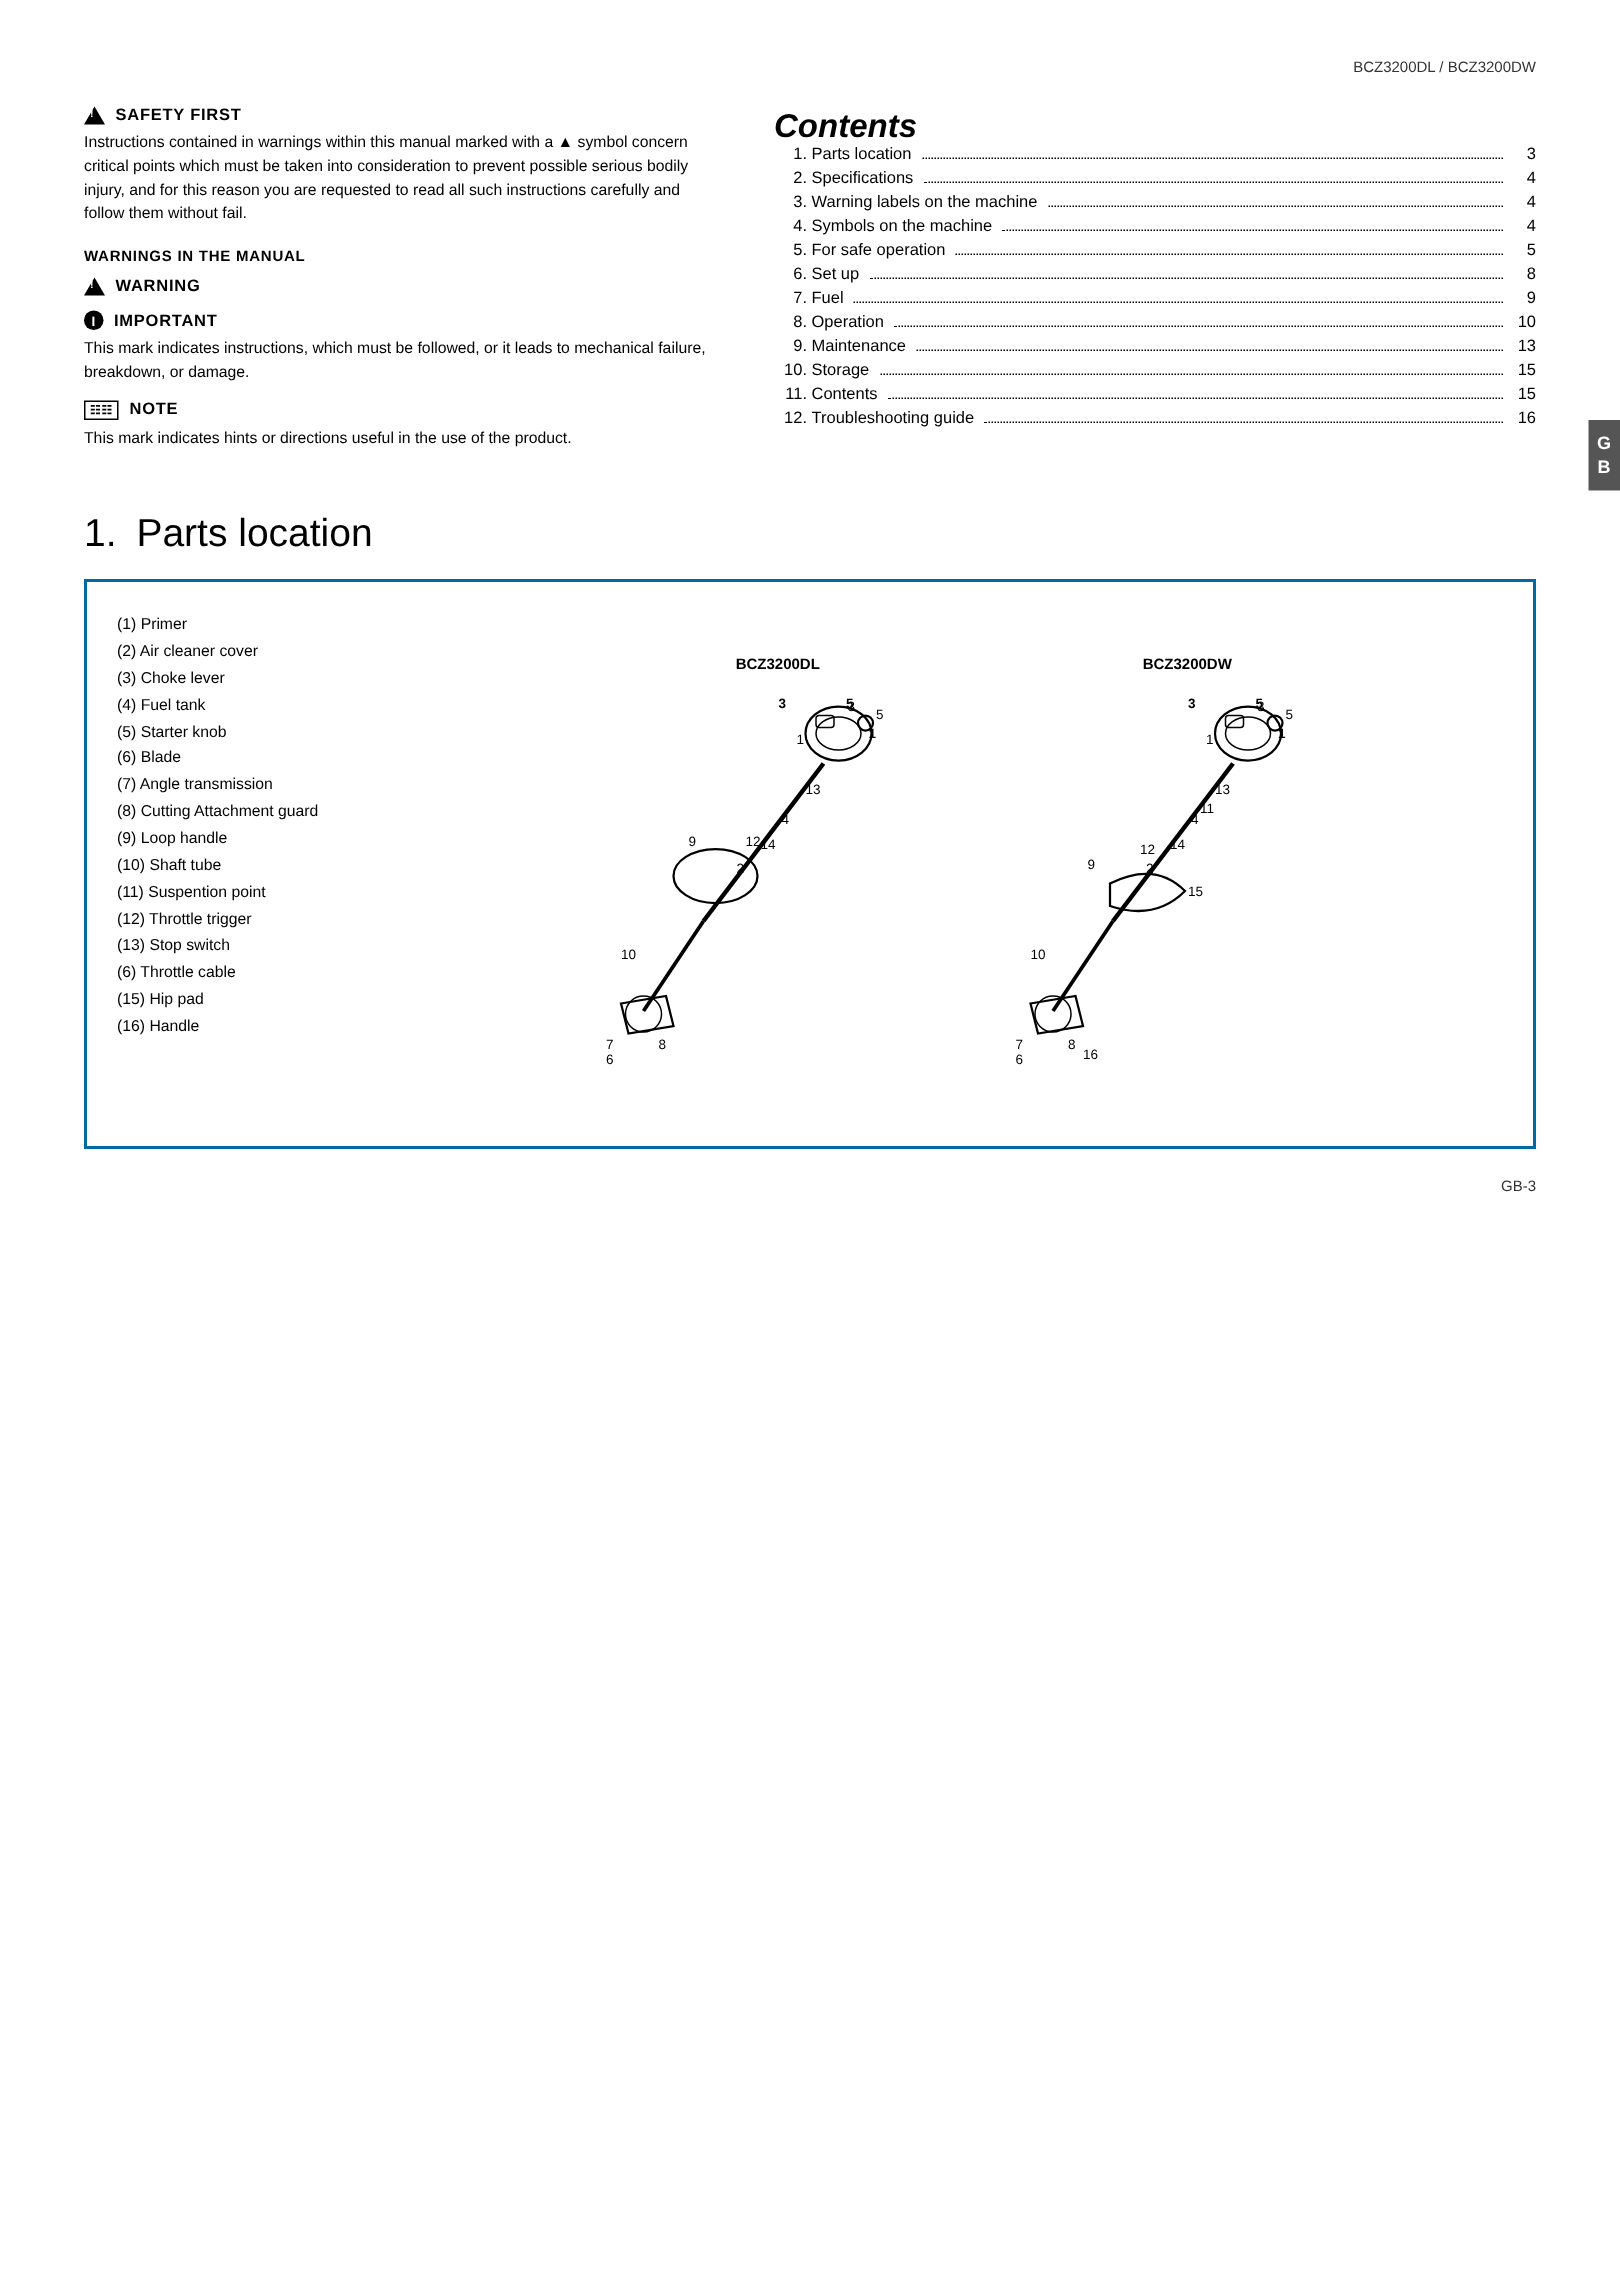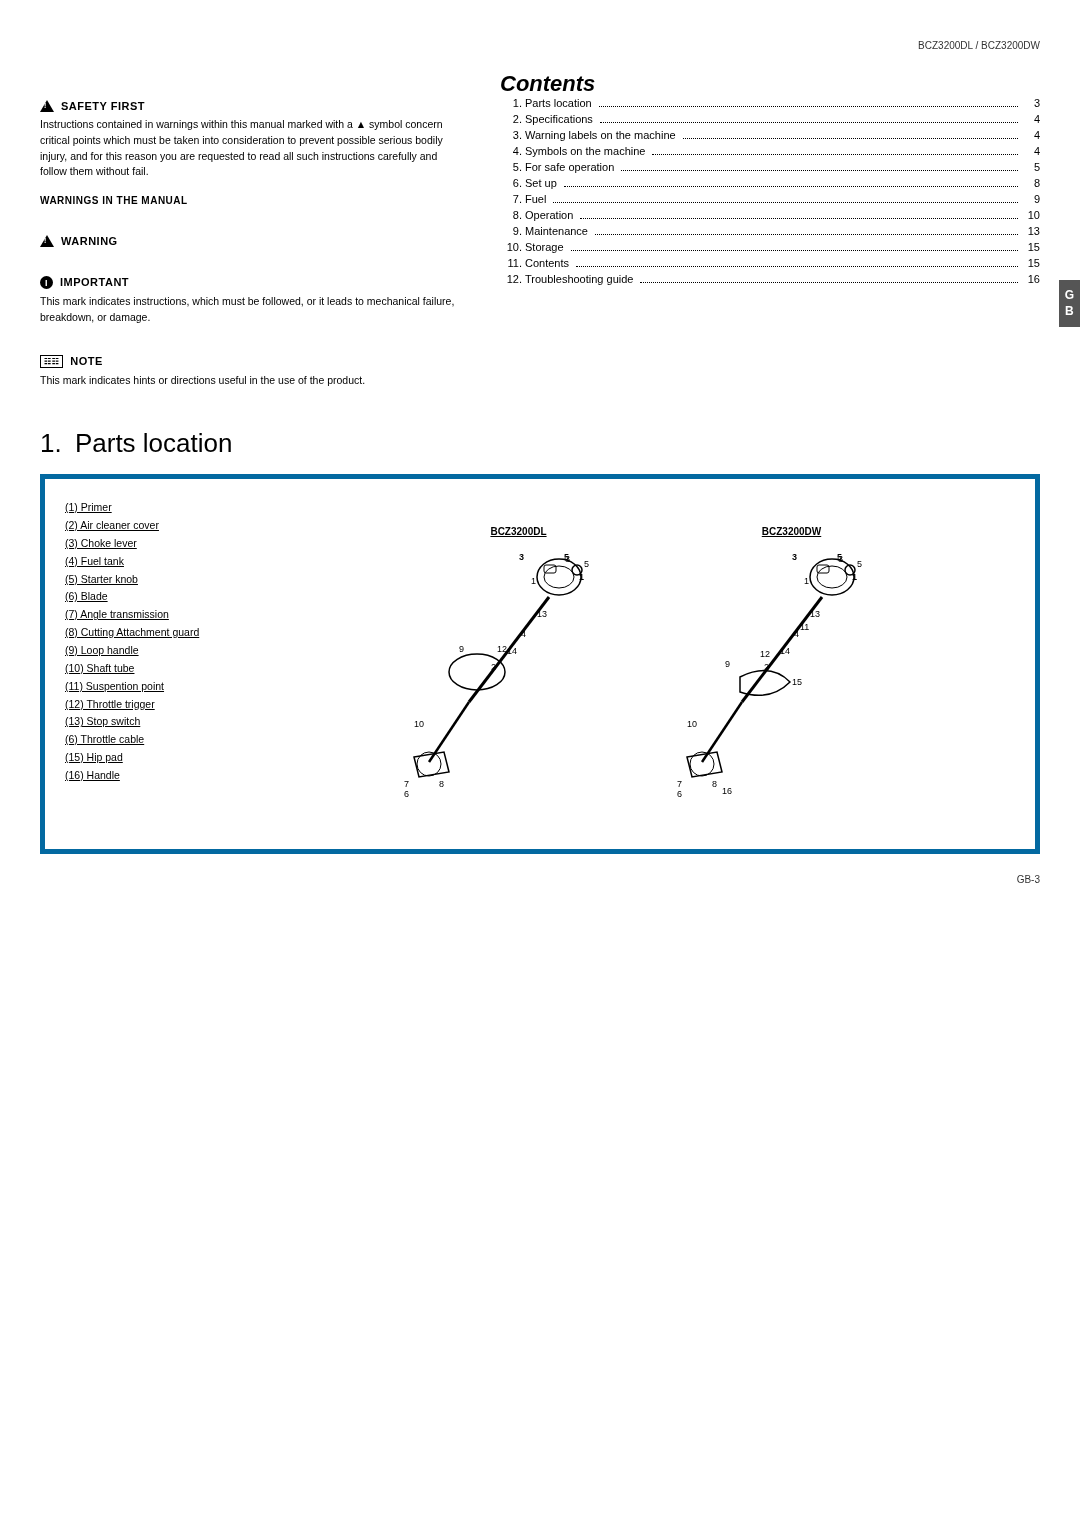--- a/index.html
+++ b/index.html
@@ -8,21 +8,21 @@
       font-size: 11px;
       color: #000;
       background: #fff;
       width: 1080px;
       min-height: 1528px;
       position: relative;
     }
     .page-container {
       width: 1080px;
       min-height: 1528px;
-      padding: 40px 40px;
+      padding: 40px 56px;
       position: relative;
     }
     .header-model {
       text-align: right;
       font-size: 10px;
       margin-bottom: 20px;
       color: #333;
     }
     .top-section {
       display: flex;
@@ -36,25 +36,25 @@
     .right-column {
       flex: 1;
     }
     .safety-first-section {
       margin-bottom: 15px;
     }
     .section-title-bold {
       font-size: 11px;
       font-weight: bold;
       display: flex;
+      align-items: center;
       gap: 5px;
       margin-bottom: 5px;
       text-transform: uppercase;
       letter-spacing: 0.5px;
-      margin-top: 29px;
     }
     .warning-triangle {
       display: inline-block;
       width: 0;
       height: 0;
       border-left: 7px solid transparent;
       border-right: 7px solid transparent;
       border-bottom: 12px solid #000;
       position: relative;
       margin-right: 2px;
@@ -158,26 +158,25 @@
     }
     .parts-location-title {
       font-size: 26px;
       font-weight: normal;
       margin-bottom: 15px;
     }
     .parts-location-title span {
       margin-right: 6px;
     }
     .diagram-box {
-      border: 5px solid #0369a1;
+      border: 2px solid #0369a1;
       padding: 20px;
       display: flex;
       gap: 10px;
       min-height: 380px;
-      text-decoration: underline;
     }
     .parts-list-col {
       width: 220px;
       flex-shrink: 0;
       font-size: 10.5px;
       line-height: 1.7;
     }
     .diagrams-col {
       flex: 1;
       display: flex;

